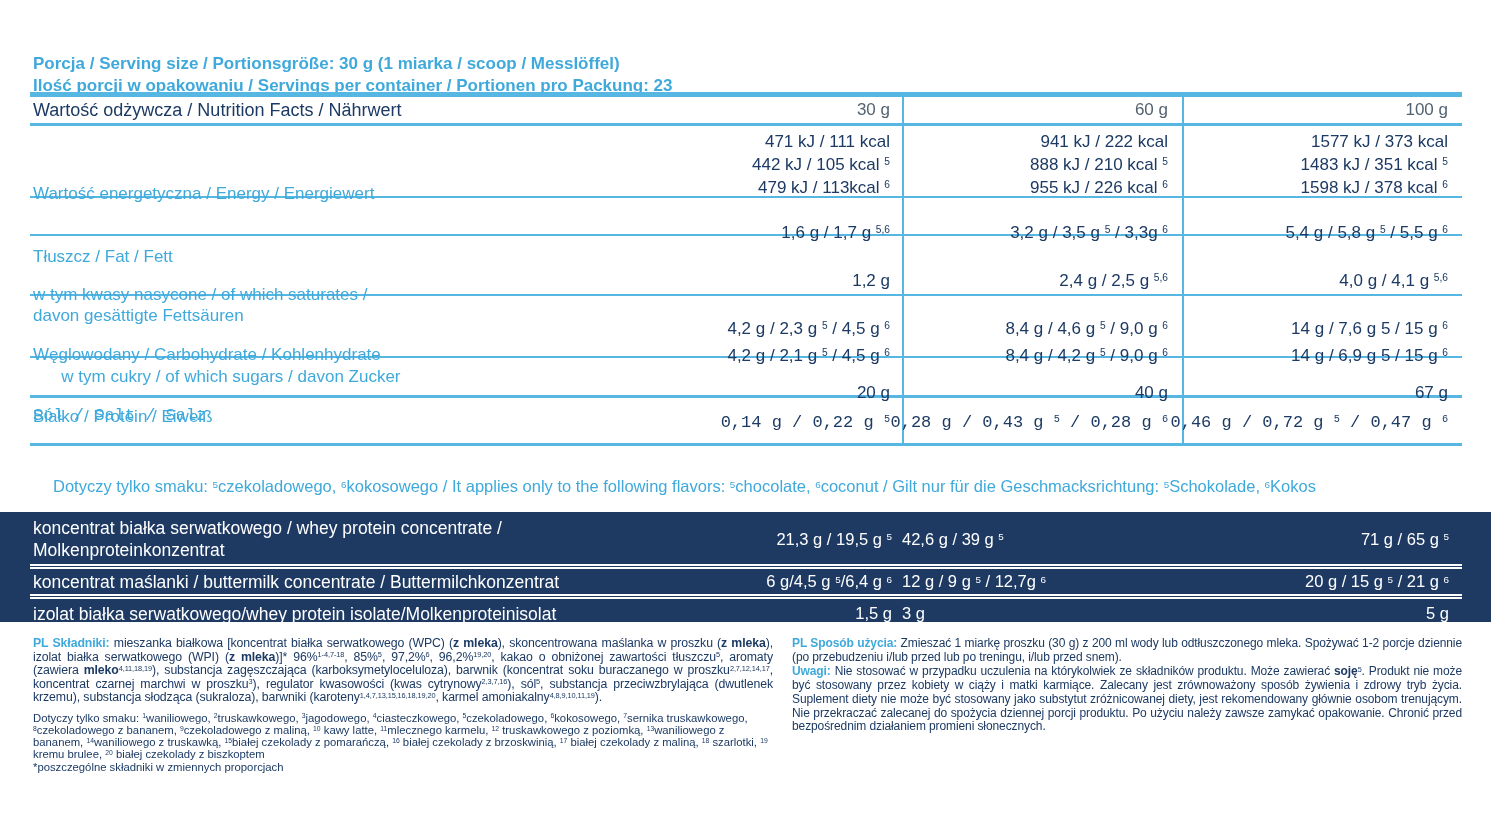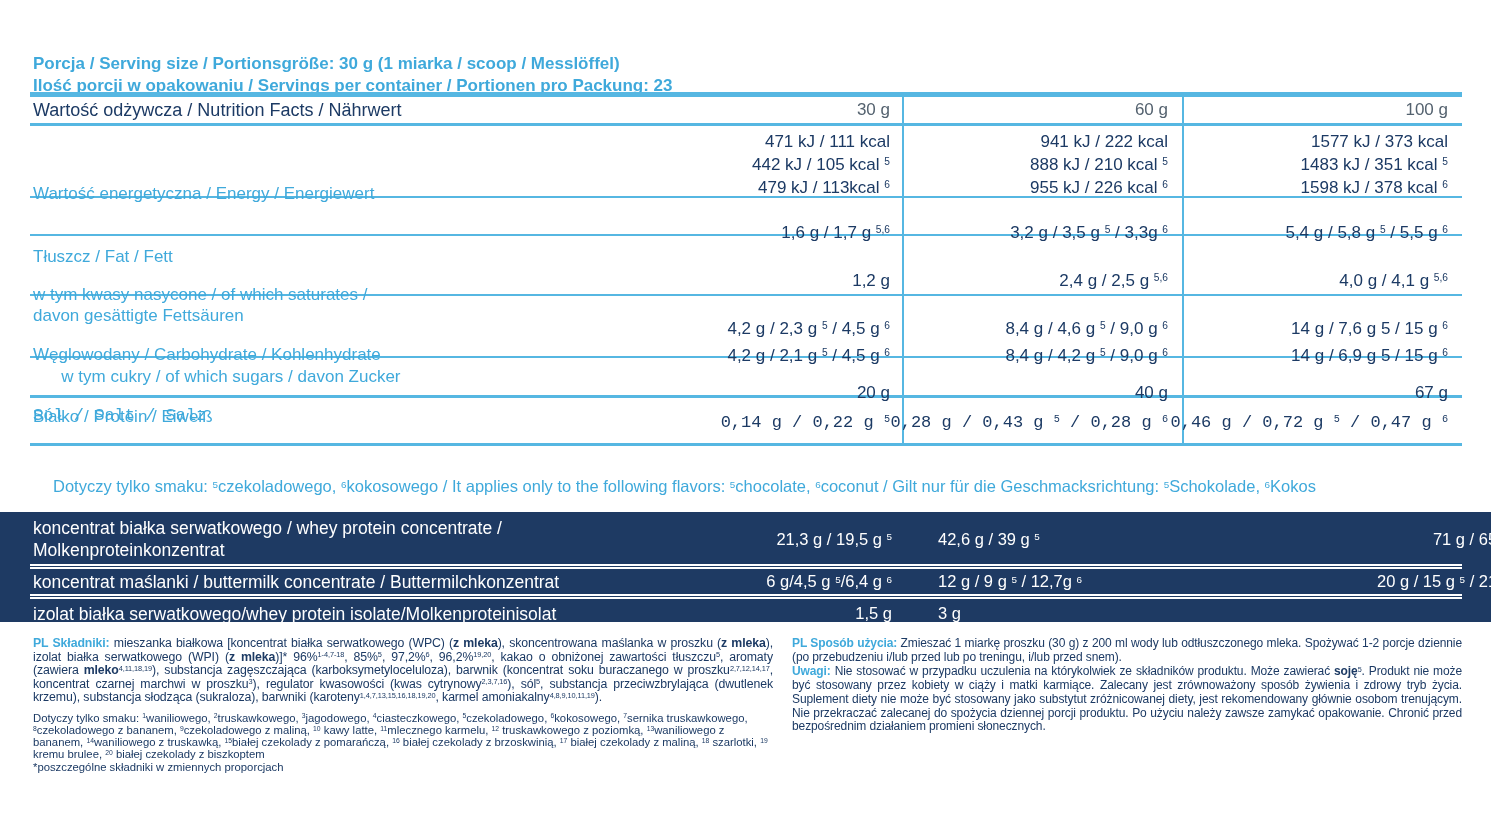--- a/index.html
+++ b/index.html
@@ -40,21 +40,21 @@
   .r-carb .val { line-height:27px; }
   .r-salt .cell { align-items:flex-end; padding-bottom:9px; }
   .r-salt .c1 .lbl { align-self:flex-start; margin-top:7px; }
   
   .flavors-note { position:absolute; left:33px; top:477px; width:1432px;
                   color:var(--accent,#3FA9DB); font-size:16.5px;margin-left:20px; }
   
   .band { position:absolute; left:0; top:512px; width:1491px; height:110px;
           background:var(--band_bg,#1E3A63); color:#fff; }
   .band-inner { margin-left:30px; width:1432px; padding-top:2px; }
-  .b-row { display:grid; grid-template-columns:872px 280px 280px;gap:36px; }
+  .b-row { display:grid; grid-template-columns:872px 280px 280px; }
   .b1 { height:50px; } .b2 { height:25px; } .b3 { height:29px; }
   .b-cell { display:flex; align-items:center; min-width:0; }
   .b-c1 { justify-content:space-between; padding:0 10px 0 3px; }
   .b-c2 { padding-right:42px; }
   .b-c3 { justify-content:flex-end; padding-right:13px; }
   .b-lbl { font-size:17.5px; line-height:22px; }
   .b-val { font-size:16.5px; text-align:right; white-space:nowrap; }
   .b-sep { height:5px;
     background:linear-gradient(to bottom,#fff 0,#fff 2px,var(--band_bg,#1E3A63) 2px,var(--band_bg,#1E3A63) 3px,#fff 3px,#fff 5px); }
   

